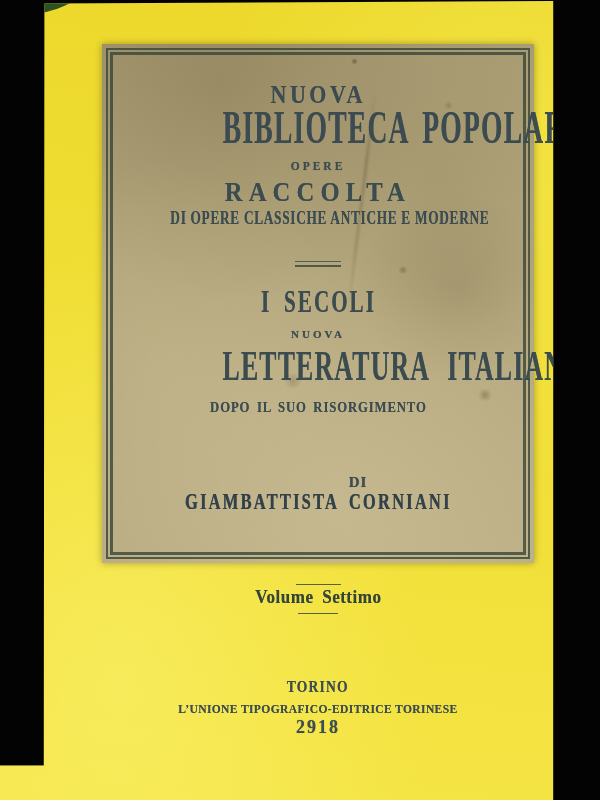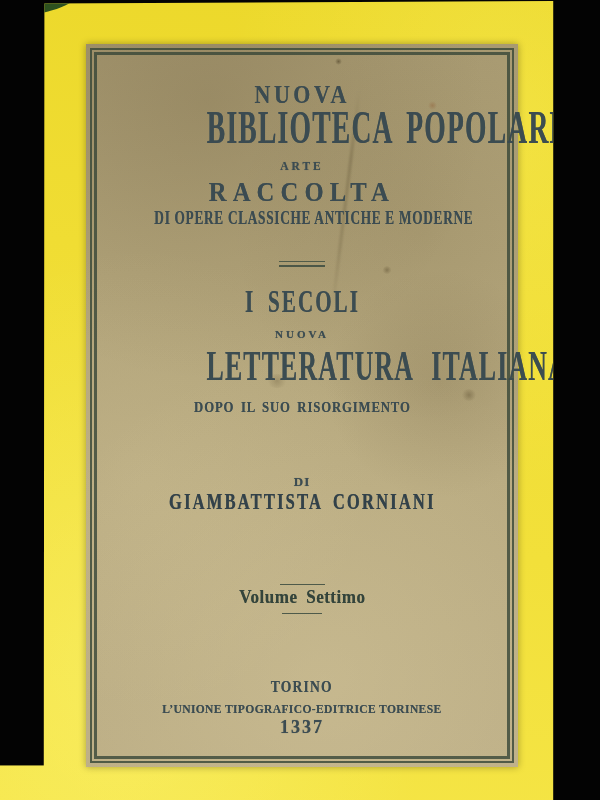--- a/index.html
+++ b/index.html
@@ -8,21 +8,21 @@
   
   .cover{position:absolute;inset:0;
     background:
       radial-gradient(ellipse at 20% 85%, rgba(255,250,140,.35), transparent 45%),
       radial-gradient(ellipse at 85% 15%, rgba(255,248,120,.25), transparent 40%),
       linear-gradient(187deg,#ecd82a 0%,#f0dd33 35%,#f2e03a 65%,#f5e546 100%);
     clip-path:polygon(7.4% 0.45%, 92.2% 0.12%, 92.2% 100%, 0% 100%, 0% 95.7%, 7.3% 95.7%);}
   .leaf{position:absolute;left:26px;top:-6px;width:52px;height:16px;background:#2d511f;
         border-radius:60% 40% 50% 50%;transform:rotate(-18deg);}
   
-  .label{position:absolute;left:86px;top:44px;width:432px;height:723px;
+  .label{position:absolute;left:102px;top:44px;width:432px;height:519px;
     background:
       radial-gradient(circle at 28% 8%, rgba(92,76,48,.20), transparent 38%),
       radial-gradient(circle at 78% 26%, rgba(104,88,56,.14), transparent 30%),
       radial-gradient(circle at 82% 47%, rgba(96,80,50,.16), transparent 22%),
       radial-gradient(circle at 55% 88%, rgba(228,214,170,.28), transparent 48%),
       radial-gradient(circle at 12% 60%, rgba(220,206,162,.20), transparent 40%),
       linear-gradient(172deg,#a5976f 0%,#b1a379 30%,#b8aa80 62%,#bcae86 100%);
     box-shadow:0 0 7px rgba(20,20,5,.35);}
   .frame{position:absolute;inset:4px;border:2px solid rgba(56,72,56,.82);}
   .frame::after{content:"";position:absolute;inset:2px;border:3px solid rgba(52,68,54,.78);}
@@ -48,21 +48,21 @@
   .t-racc{top:134px;font-size:28px;font-weight:bold;letter-spacing:7px;}
   .t-opere{top:164px;font-size:19px;font-weight:bold;letter-spacing:1px;}
   .t-ogni{top:188px;font-size:14px;font-weight:bold;letter-spacing:.5px;}
   .div2{position:absolute;left:50%;top:217px;width:46px;margin-left:-23px;
         border-top:1.5px solid rgba(60,76,64,.8);border-bottom:2.5px solid rgba(60,76,64,.85);height:3px;}
   .t-secoli{top:242px;font-size:31px;font-weight:bold;letter-spacing:3px;word-spacing:8px;}
   .t-della{top:285px;font-size:11px;font-weight:bold;letter-spacing:3px;}
   .t-lett{top:300px;font-size:43px;font-weight:bold;letter-spacing:2px;word-spacing:18px;}
   .t-dopo{top:356px;font-size:15px;font-weight:bold;letter-spacing:1px;word-spacing:3px;}
   .t-comm{top:396px;font-size:14px;font-weight:bold;letter-spacing:1.5px;}
-  .t-di{top:431px;font-size:13px;font-weight:bold;letter-spacing:1px;}
+  .t-di{top:431px;font-size:15px;font-weight:bold;letter-spacing:1px;margin-left:40px;}
   .t-auth{top:446px;font-size:23px;font-weight:bold;letter-spacing:3px;word-spacing:6px;}
   .rule{position:absolute;left:50%;height:0;border-top:1.8px solid rgba(58,74,62,.85);}
   .rule.va{top:540px;width:45px;margin-left:-22px;}
   .rule.vb{top:569px;width:40px;margin-left:-20px;}
   .t-vol{top:544px;font-size:18px;font-weight:bold;letter-spacing:.5px;word-spacing:4px;}
   .t-city{top:634px;font-size:17px;font-weight:bold;letter-spacing:1.5px;}
   .t-pub{top:658px;font-size:13px;font-weight:bold;letter-spacing:.4px;}
   .t-year{top:674px;font-size:18px;font-weight:bold;letter-spacing:2px;}
 </style>
 </head>
@@ -81,21 +81,21 @@
       <div class="spot d"></div>
       <div class="spot e"></div>
 
       <div class="line t-nuova ink">
         <span class="fit" style="--sx:.88">NUOVA</span>
       </div>
       <div class="line t-bibl ink">
         <span class="fit" style="--sx:.60">BIBLIOTECA POPOLARE</span>
       </div>
       <div class="line t-ossia ink">
-        <span class="fit">ARTE</span>
+        <span class="fit">OPERE</span>
       </div>
       <div class="line t-racc ink">
         <span class="fit" style="--sx:.88">RACCOLTA</span>
       </div>
       <div class="line t-opere ink">
         <span class="fit" style="--sx:.70">DI OPERE CLASSICHE ANTICHE E MODERNE</span>
       </div>
 
       <div class="div2"></div>
 
@@ -124,17 +124,17 @@
       </div>
       <div class="rule vb"></div>
 
       <div class="line t-pub ink">
         <span class="fit" style="--sx:.89">L’UNIONE TIPOGRAFICO-EDITRICE TORINESE</span>
       </div>
       <div class="line t-city ink">
         <span class="fit" style="--sx:.80">TORINO</span>
       </div>
       <div class="line t-year ink">
-        <span class="fit">1337</span>
+        <span class="fit">2918</span>
       </div>
     </div>
   </div>
 </div>
 
 </body></html>

